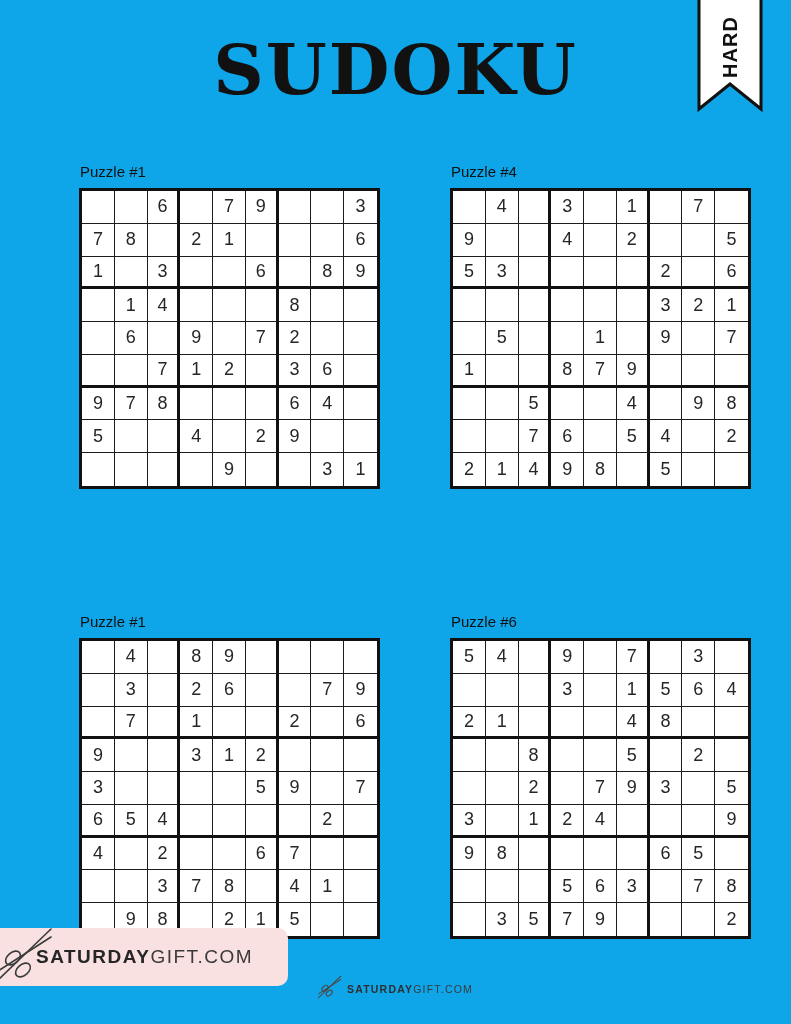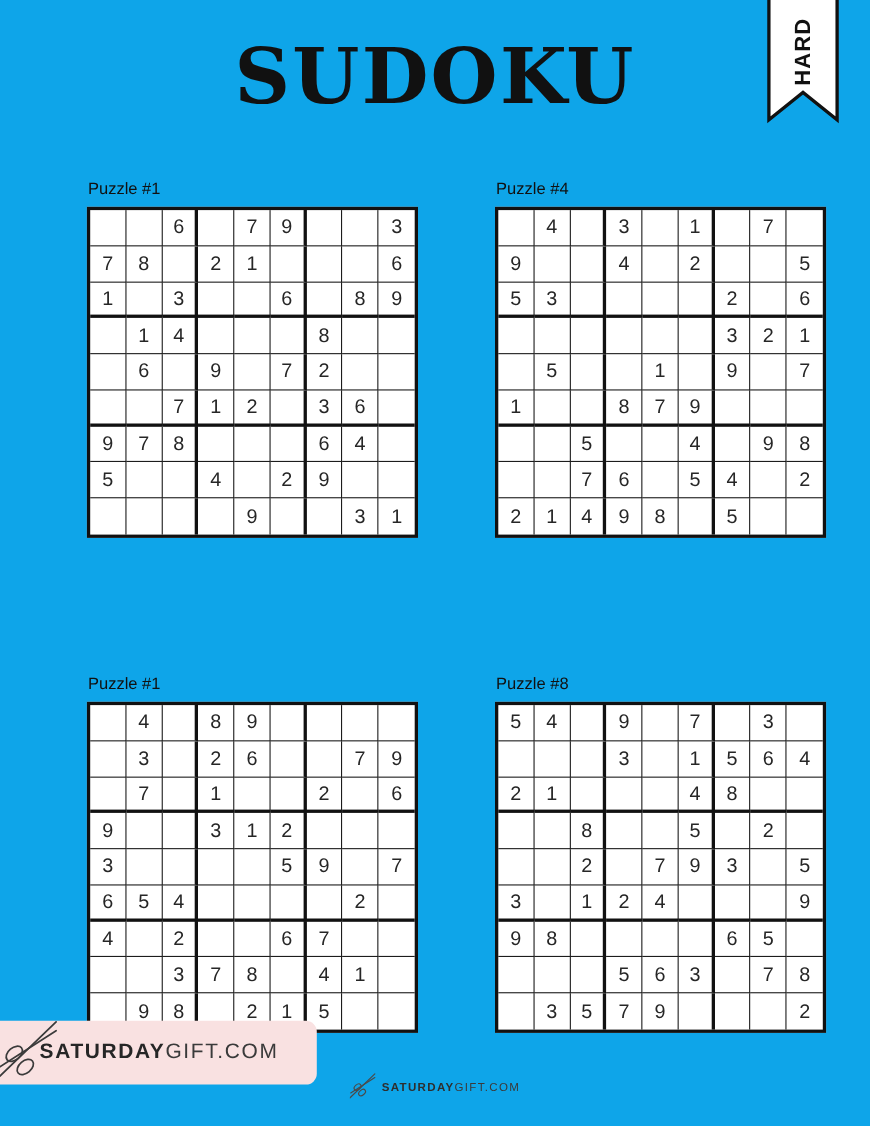--- a/index.html
+++ b/index.html
@@ -341,21 +341,21 @@
         <div class="cell bb-none"></div>
         <div class="cell bb-none">2</div>
         <div class="cell br-thick bb-none">1</div>
         <div class="cell bb-none">5</div>
         <div class="cell bb-none"></div>
         <div class="cell br-none bb-none"></div>
       </div>
   </section>
 
   <section class="puzzle" id="puzzle-4">
-    <div class="puzzle-label">Puzzle #8</div>
+    <div class="puzzle-label">Puzzle #6</div>
     <div class="grid">
         <div class="cell">5</div>
         <div class="cell">4</div>
         <div class="cell br-thick"></div>
         <div class="cell">9</div>
         <div class="cell"></div>
         <div class="cell br-thick">7</div>
         <div class="cell"></div>
         <div class="cell">3</div>
         <div class="cell br-none"></div>

